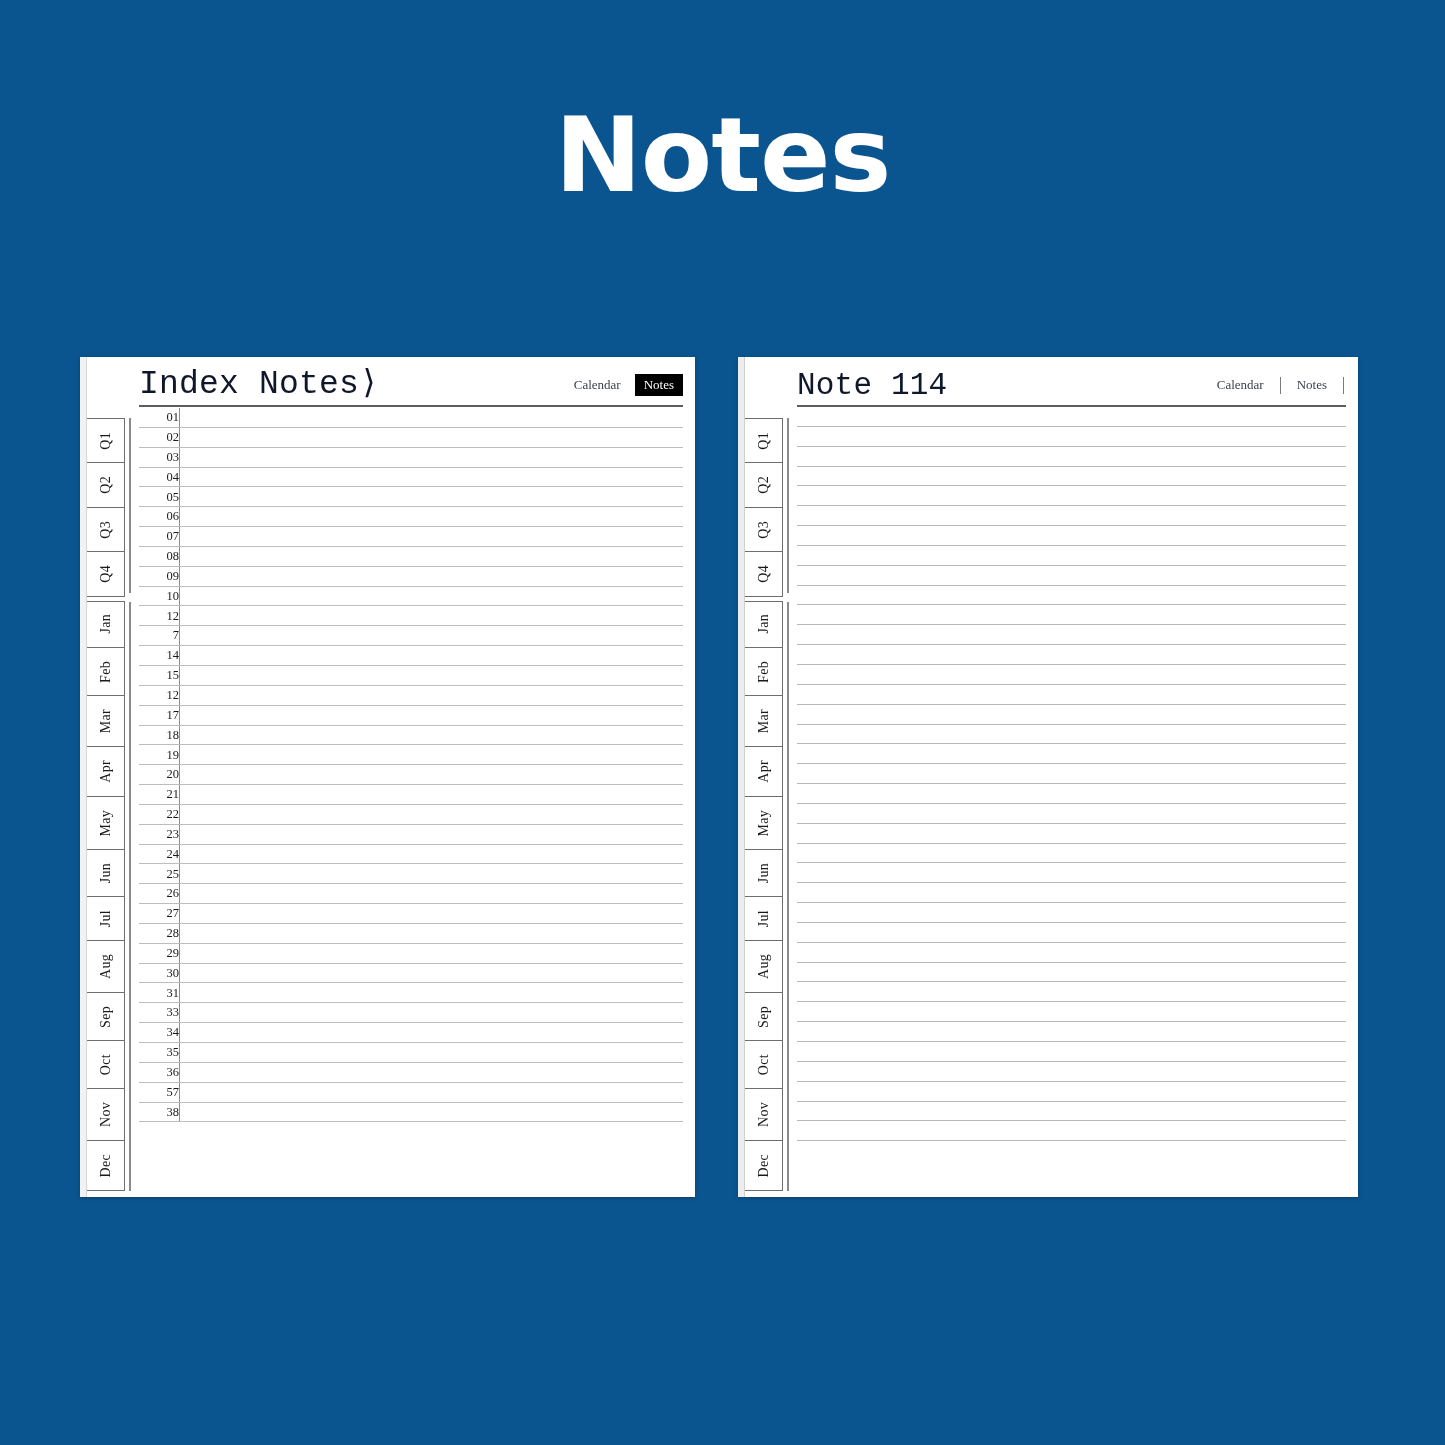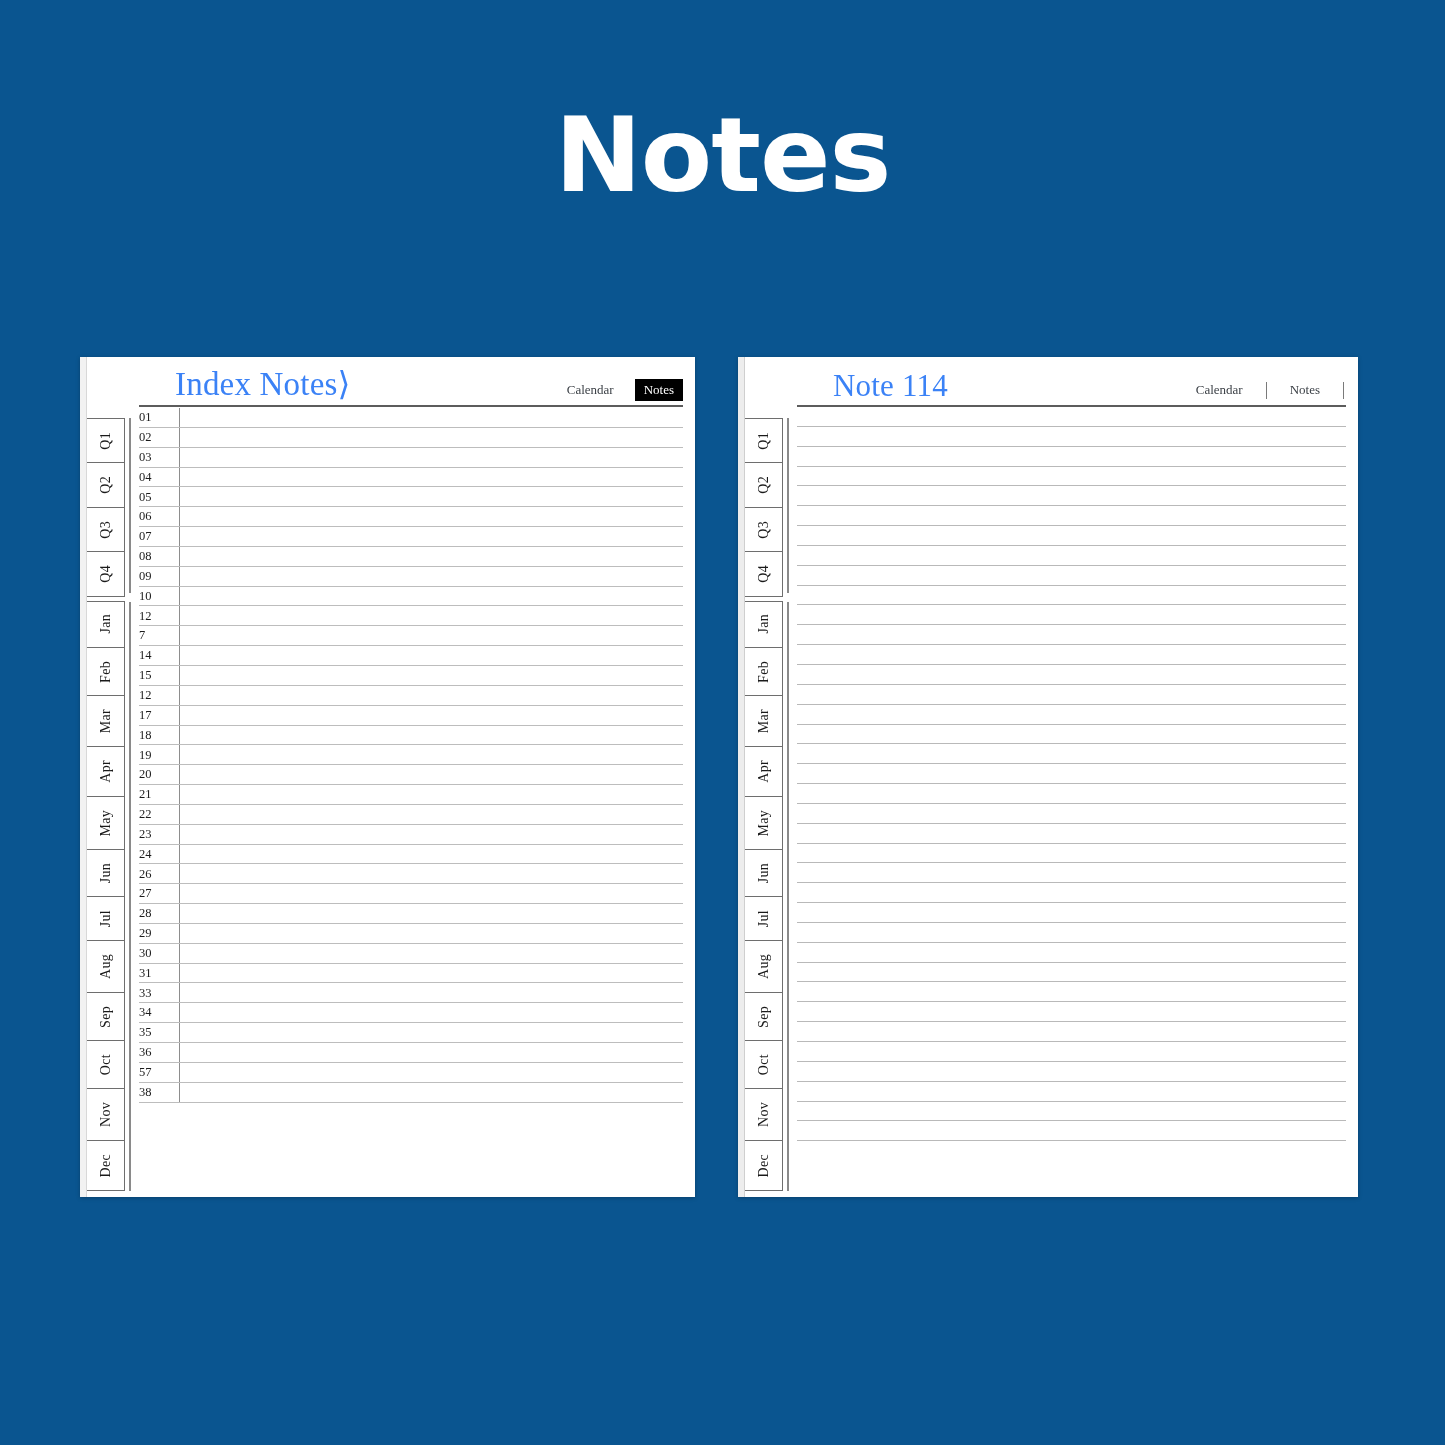--- a/index.html
+++ b/index.html
@@ -105,33 +105,33 @@
   }
 
   .page-header {
     height: 46px;
     display: flex;
     align-items: flex-end;
     justify-content: space-between;
     padding-bottom: 2px;
   }
   .page-title {
-    font-family: Liberation Serif, serif;
+    font-family: Liberation Mono, monospace;
     font-size: 33px;
-    color: #3b82f6;
+    color: #0f172a;
     line-height: 1;
     letter-spacing: 0.2px;
-    margin-left: 36px;
   }
   #page-right .page-title { font-size: 31px; }
 
   .header-tabs {
     display: flex;
     align-items: center;
-    gap: 12px;
+    gap: 5px;
+    margin-bottom: 5px;
   }
   .htab {
     font-family: "Liberation Serif", serif;
     font-size: 13px;
     color: #3a3f45;
     padding: 3px 9px;
     white-space: nowrap;
   }
   .htab.active {
     background: #000000;
@@ -156,21 +156,21 @@
   .index-row {
     height: 19.85px;
     display: flex;
     align-items: center;
     border-bottom: 1px solid #bdbdbd;
     position: relative;
   }
   .index-num {
     width: 40px;
     flex: 0 0 auto;
-    text-align: left;
+    text-align: right;
     font-family: "Liberation Serif", serif;
     font-size: 12.5px;
     color: #1b1b1b;
     line-height: 1;
   }
   .index-sep {
     width: 1px;
     align-self: stretch;
     background: #8d8d8d;
     flex: 0 0 auto;
@@ -363,20 +363,25 @@
           <div class="index-sep"></div>
           <div class="index-line"></div>
         </div>
         <div class="index-row">
           <div class="index-num">23</div>
           <div class="index-sep"></div>
           <div class="index-line"></div>
         </div>
         <div class="index-row">
           <div class="index-num">24</div>
+          <div class="index-sep"></div>
+          <div class="index-line"></div>
+        </div>
+        <div class="index-row">
+          <div class="index-num">25</div>
           <div class="index-sep"></div>
           <div class="index-line"></div>
         </div>
         <div class="index-row">
           <div class="index-num">26</div>
           <div class="index-sep"></div>
           <div class="index-line"></div>
         </div>
         <div class="index-row">
           <div class="index-num">27</div>

